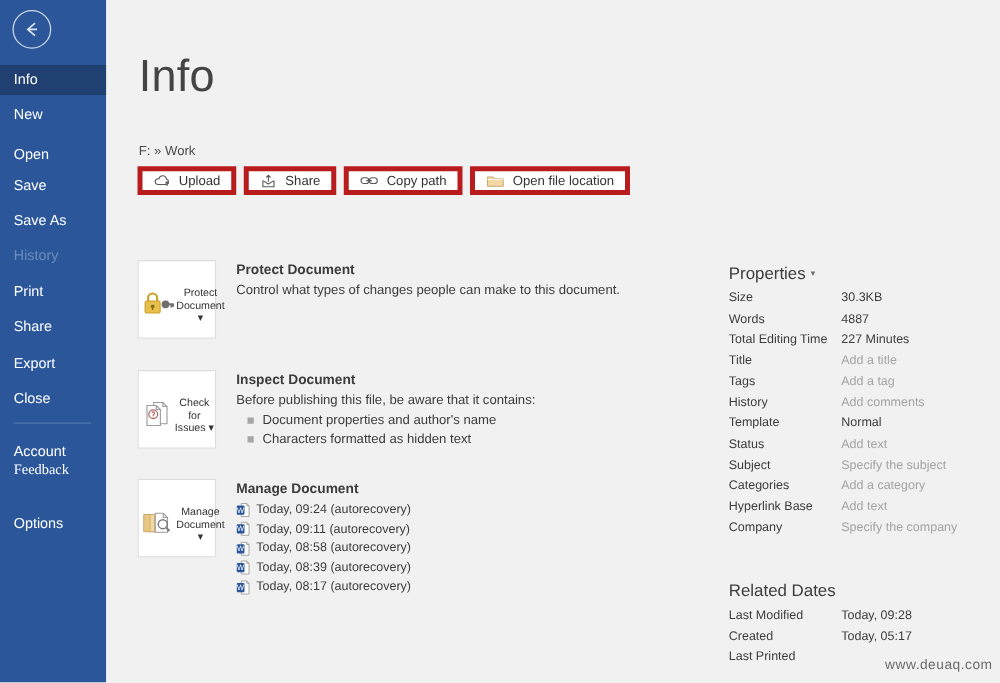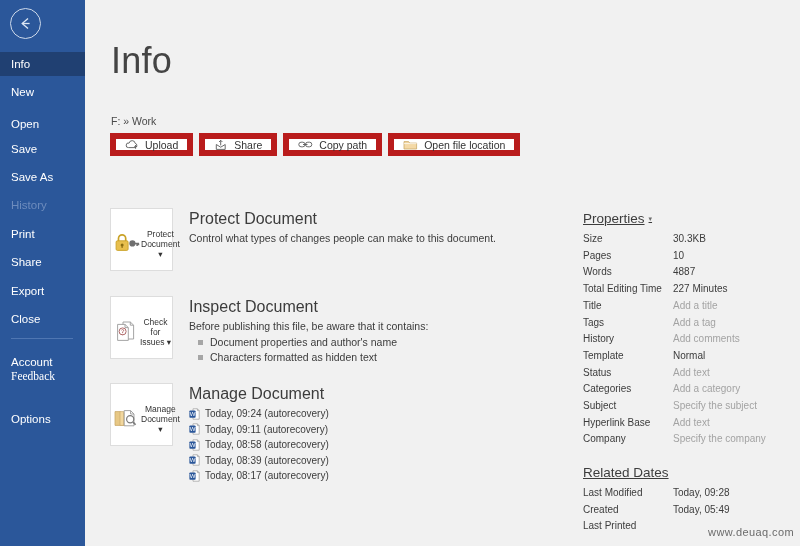--- a/index.html
+++ b/index.html
@@ -86,21 +86,21 @@
     display: flex;
     gap: 6px;
   }
   .cmd-btn {
     display: flex;
     align-items: center;
     gap: 6px;
     height: 23px;
     padding: 0 9px;
     background: #ffffff;
-    border: 6px solid #b91c1c;
+    border: 4px solid #b91c1c;
     font-size: 10.5px;
     color: #333333;
     cursor: pointer;
     white-space: nowrap;
     font-family: "Liberation Sans", sans-serif;
   }
   .cmd-ico { display: flex; align-items: center; }
 
   
   .section {
@@ -124,22 +124,22 @@
   .big-btn-glyph { height: 26px; display: flex; align-items: center; justify-content: center; }
   .big-btn-label {
     margin-top: 2px;
     font-size: 8.5px;
     line-height: 10px;
     color: #333333;
     text-align: center;
   }
   .sec-body { margin-left: 16px; padding-top: 2px; }
   .sec-title {
-    font-size: 16px;
-    font-weight: 400;
+    font-size: 11px;
+    font-weight: 700;
     color: #3c3c3c;
   }
   .sec-desc {
     margin-top: 4px;
     font-size: 10.5px;
     color: #3c3c3c;
   }
   .bullets { margin-top: 3px; }
   .bullet-row {
     display: flex;
@@ -174,21 +174,20 @@
     width: 215px;
   }
   .pane-head {
     font-size: 13.5px;
     color: #3c3c3c;
     margin-bottom: 5px;
     display: flex;
     align-items: center;
     gap: 4px;
     cursor: pointer;
-    text-decoration: underline;
   }
   .caret { font-size: 7px; color: #6d6d6d; }
   .prop-row {
     display: flex;
     font-size: 10px;
     line-height: 16.7px;
     color: #3c3c3c;
   }
   .prop-label { width: 90px; flex: 0 0 90px; }
   .prop-val { color: #3c3c3c; }
@@ -453,24 +452,20 @@
       <div class="pane-head">
         <span>Properties</span>
         <span class="caret">▾</span>
       </div>
       <div id="prop-rows">
           <div class="prop-row">
             <span class="prop-label">Size</span>
             <span class="prop-val">30.3KB</span>
           </div>
           <div class="prop-row">
-            <span class="prop-label">Pages</span>
-            <span class="prop-val">10</span>
-          </div>
-          <div class="prop-row">
             <span class="prop-label">Words</span>
             <span class="prop-val">4887</span>
           </div>
           <div class="prop-row">
             <span class="prop-label">Total Editing Time</span>
             <span class="prop-val">227 Minutes</span>
           </div>
           <div class="prop-row">
             <span class="prop-label">Title</span>
             <span class="prop-val placeholder">Add a title</span>
@@ -485,26 +480,26 @@
           </div>
           <div class="prop-row">
             <span class="prop-label">Template</span>
             <span class="prop-val">Normal</span>
           </div>
           <div class="prop-row">
             <span class="prop-label">Status</span>
             <span class="prop-val placeholder">Add text</span>
           </div>
           <div class="prop-row">
+            <span class="prop-label">Subject</span>
+            <span class="prop-val placeholder">Specify the subject</span>
+          </div>
+          <div class="prop-row">
             <span class="prop-label">Categories</span>
             <span class="prop-val placeholder">Add a category</span>
-          </div>
-          <div class="prop-row">
-            <span class="prop-label">Subject</span>
-            <span class="prop-val placeholder">Specify the subject</span>
           </div>
           <div class="prop-row">
             <span class="prop-label">Hyperlink Base</span>
             <span class="prop-val placeholder">Add text</span>
           </div>
           <div class="prop-row">
             <span class="prop-label">Company</span>
             <span class="prop-val placeholder">Specify the company</span>
           </div>
         </div>
@@ -514,21 +509,21 @@
       <div class="pane-head">
         <span>Related Dates</span>
       </div>
       <div id="related-rows">
           <div class="prop-row">
             <span class="prop-label">Last Modified</span>
             <span class="prop-val">Today, 09:28</span>
           </div>
           <div class="prop-row">
             <span class="prop-label">Created</span>
-            <span class="prop-val">Today, 05:49</span>
+            <span class="prop-val">Today, 05:17</span>
           </div>
           <div class="prop-row">
             <span class="prop-label">Last Printed</span>
             <span class="prop-val"></span>
           </div>
         </div>
     </div>
 
     <div id="watermark">www.deuaq.com</div>
   </div>

